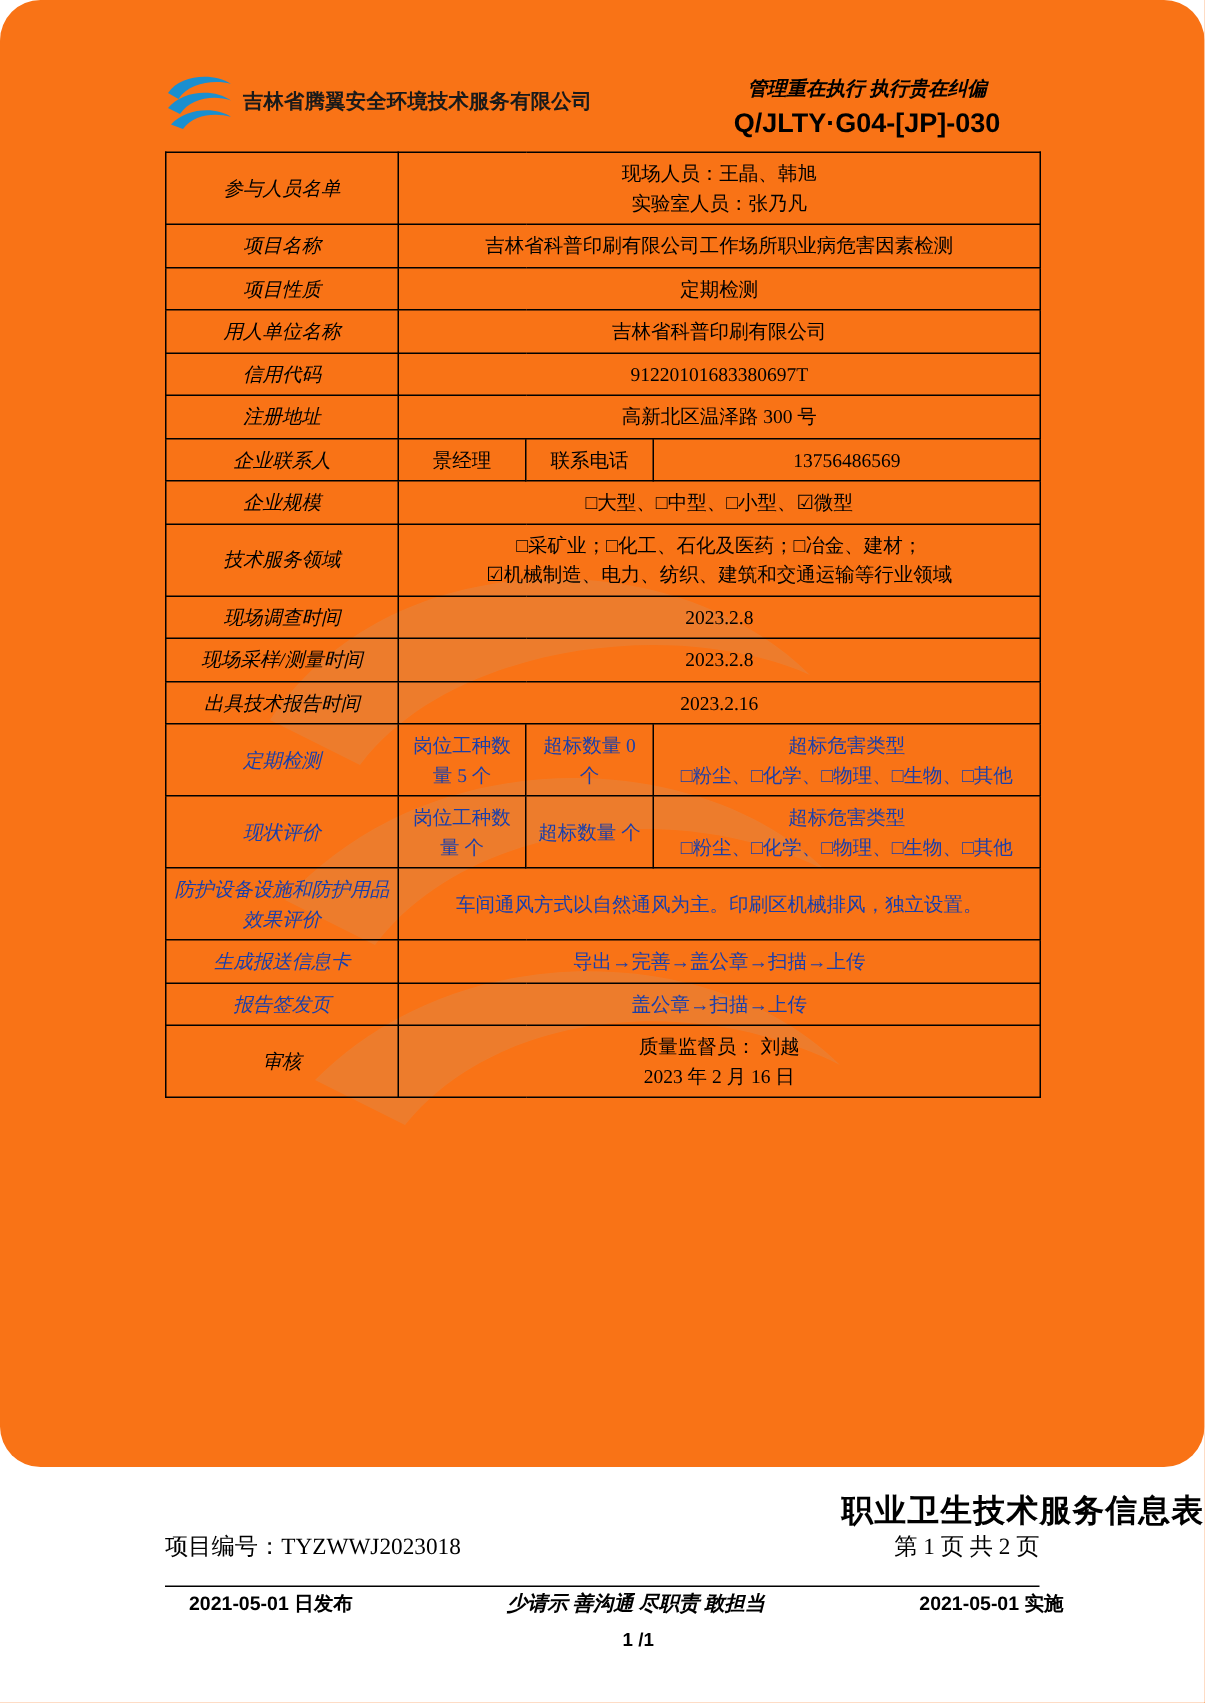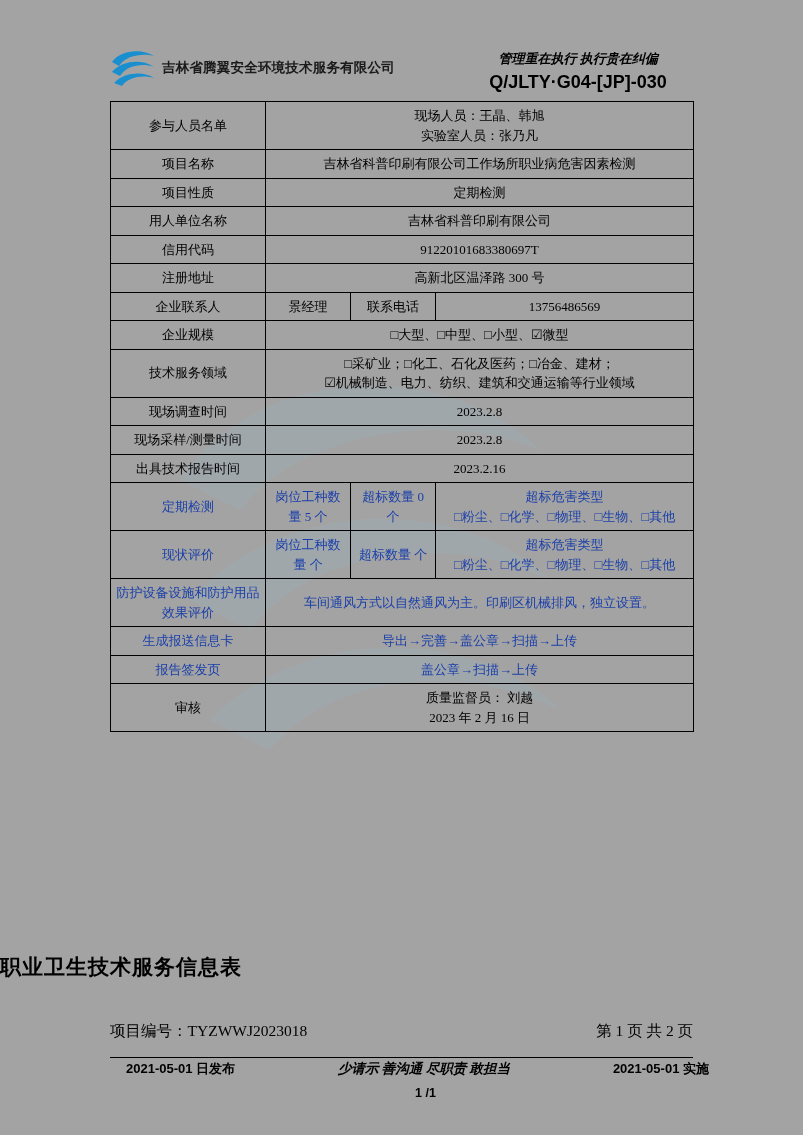--- a/index.html
+++ b/index.html
@@ -11,22 +11,23 @@
     width: 803px;
     height: 1135px;
     position: relative;
     font-family: "Liberation Serif", serif;
     color: #000;
     overflow: hidden;
   }
   .page {
     position: relative;
     width: 803px;
-    height: 1135px;
-    background: #a3a3a3;
+    height: 978px;
+    background: #f97316;
+    border-radius: 27px;
   }
   
   .watermark {
     position: absolute;
     left: 120px;
     top: 300px;
     width: 520px;
     height: 560px;
     opacity: 0.10;
     pointer-events: none;
@@ -100,20 +101,21 @@
   table.main td {
     border: 1px solid #000;
     font-size: 13px;
     text-align: center;
     vertical-align: middle;
     padding: 4px 4px;
     line-height: 1.5;
   }
   td.label {
     width: 155px;
+    font-style: italic;
   }
   .blue {
     color: #1a3faa;
   }
   .sub-line {
     display: block;
   }
   .checkline {
     line-height: 1.55;
   }
@@ -189,22 +191,22 @@
   }
   .pb-ceiling {
     position: absolute; left: 0; top: 0; width: 100%; height: 14%;
     background: linear-gradient(180deg,#8e9094,#5d5f63);
   }
 
   
   .doc-title {
     position: absolute;
     left: 0; right: 0;
-    top: 953px;
-    text-align: left;
+    top: 993px;
+    text-align: right;
     font-size: 21px;
     font-weight: bold;
     letter-spacing: 1px;
   }
   .proj-row {
     position: absolute;
     left: 110px;
     top: 1005px;
     width: 583px;
     display: flex;

